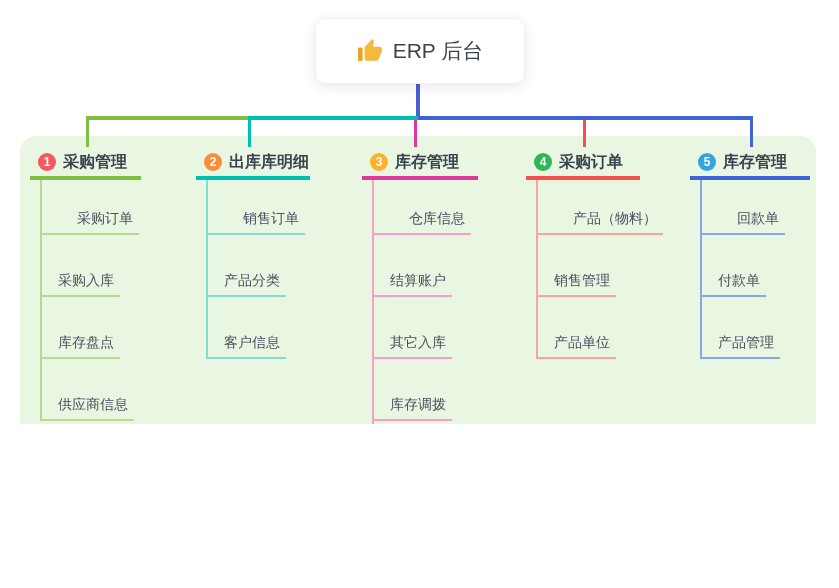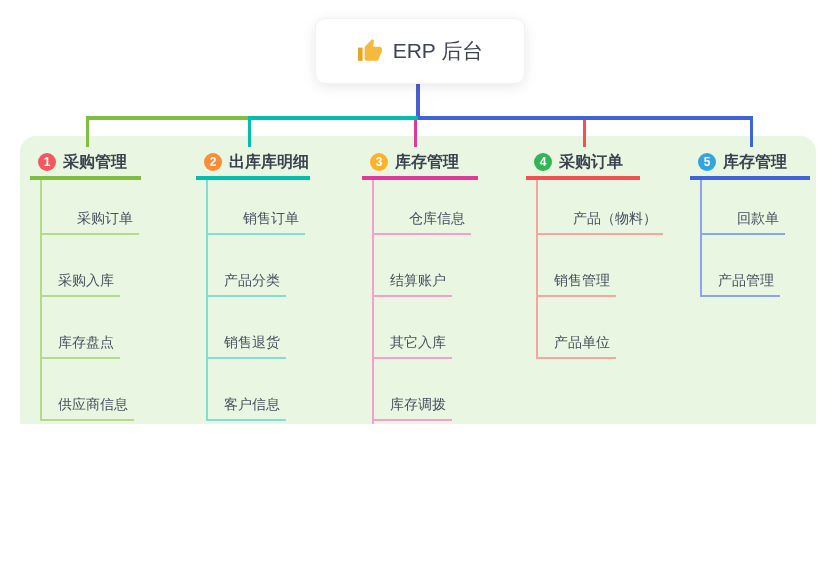--- a/index.html
+++ b/index.html
@@ -87,21 +87,20 @@
   </div>
 
   <div class="branch b2" style="--main: #00bfb0; --light: #82ddd2; --circle: #fa8c3a;">
     <div class="branch-head">
       <span class="num">2</span>
       <span>出库库明细</span>
     </div>
     <ul class="children">
       <li>销售订单</li>
       <li>产品分类</li>
-      <li>销售退货</li>
       <li>客户信息</li>
     </ul>
   </div>
 
   <div class="branch b3" style="--main: #e0399c; --light: #f49fce; --circle: #fcb22b;">
     <div class="branch-head">
       <span class="num">3</span>
       <span>库存管理</span>
     </div>
     <ul class="children">
@@ -125,17 +124,18 @@
     </ul>
   </div>
 
   <div class="branch b5" style="--main: #3f64d9; --light: #8ba5ec; --circle: #33a4dd;">
     <div class="branch-head">
       <span class="num">5</span>
       <span>库存管理</span>
     </div>
     <ul class="children">
       <li>回款单</li>
+      <li>付款单</li>
       <li>产品管理</li>
     </ul>
   </div>
 
 </div>
 
 </body></html>

